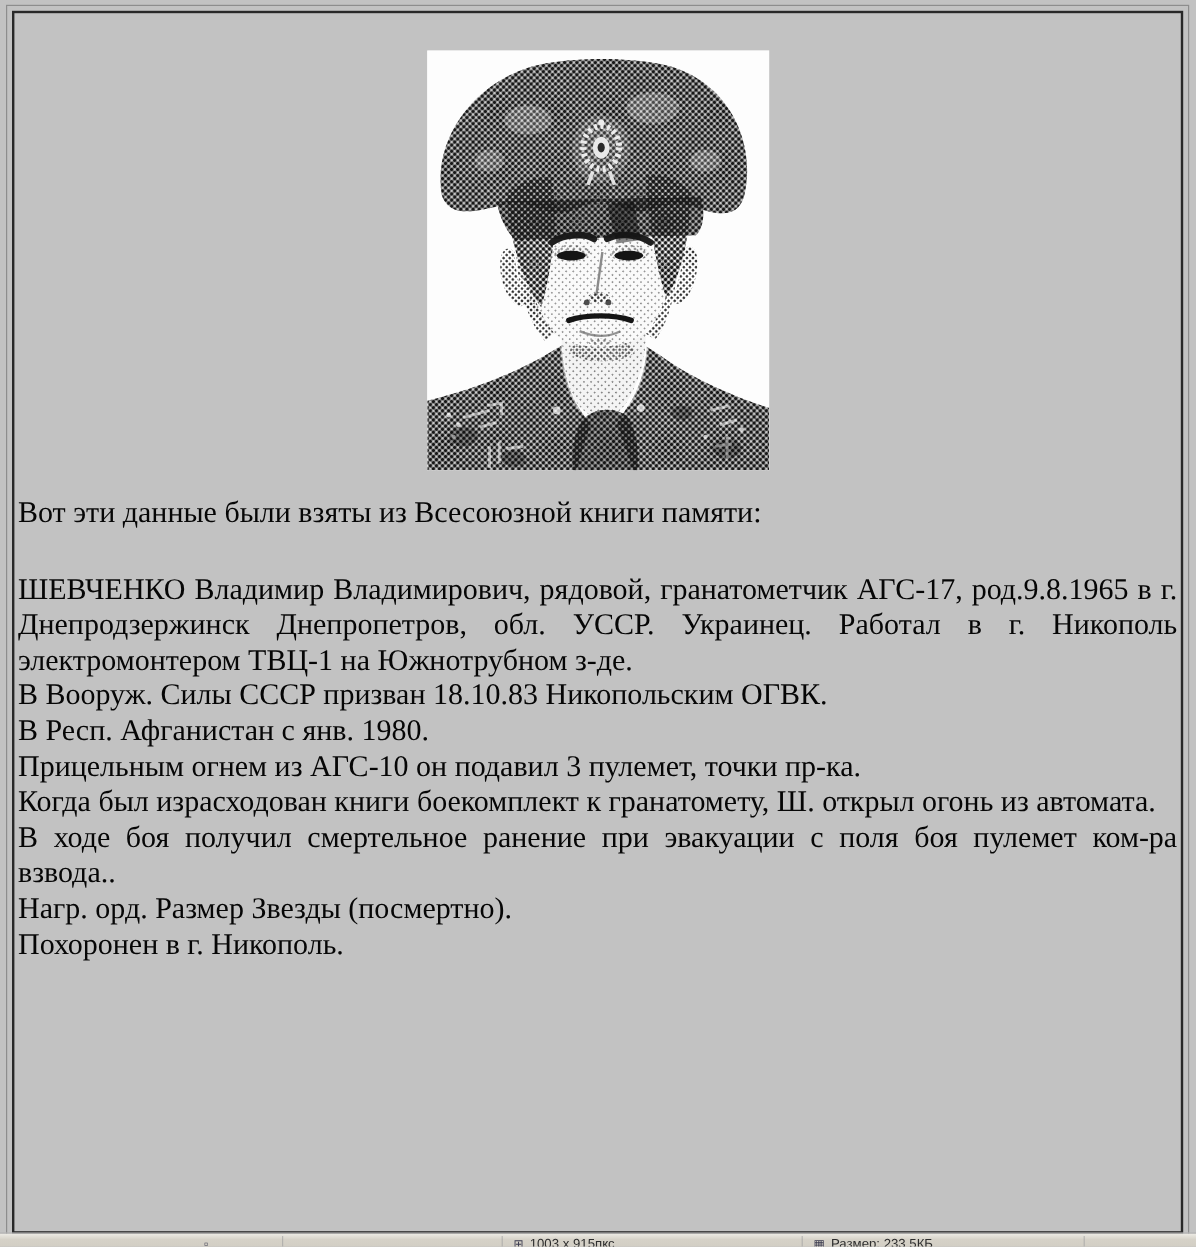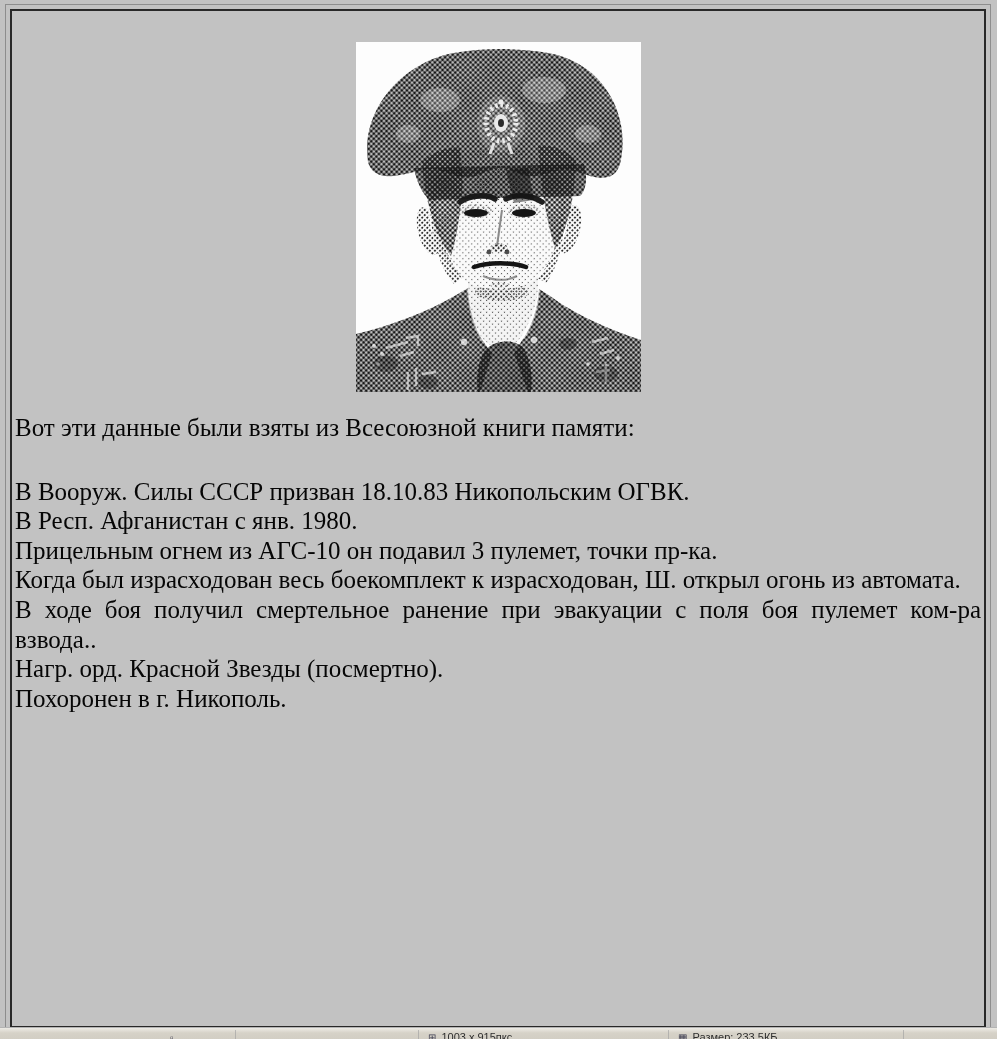--- a/index.html
+++ b/index.html
@@ -180,26 +180,27 @@
         <ellipse cx="145" cy="81" rx="7" ry="9" fill="#e9e9e9"></ellipse>
         <ellipse cx="145" cy="81" rx="3" ry="4" fill="#2a2a2a"></ellipse>
         <path d="M138,101 L134,112" stroke="#ededed" stroke-width="3" opacity="0.9"></path>
         <path d="M152,101 L156,112" stroke="#ededed" stroke-width="3" opacity="0.9"></path>
         <circle cx="145" cy="60" r="2.5" fill="#ededed"></circle>
       </svg>
     </div>
 
     <div class="text">
       <p class="intro">Вот эти данные были взяты из Всесоюзной книги памяти:</p>
+      <p>ШЕВЧЕНКО Владимир Владимирович, рядовой, гранатометчик АГС-17, род.9.8.1965 в г. Днепродзержинск Днепропетров, обл. УССР. Украинец. Работал в г. Никополь электромонтером ТВЦ-1 на Южнотрубном з-де.</p>
       <p>В Вооруж. Силы СССР призван 18.10.83 Никопольским ОГВК.</p>
       <p>В Респ. Афганистан с янв. 1980.</p>
       <p>Прицельным огнем из АГС-10 он подавил 3 пулемет, точки пр-ка.</p>
-      <p>Когда был израсходован весь боекомплект к израсходован, Ш. открыл огонь из автомата.</p>
+      <p>Когда был израсходован книги боекомплект к гранатомету, Ш. открыл огонь из автомата.</p>
       <p>В ходе боя получил смертельное ранение при эвакуации с поля боя пулемет ком-ра взвода..</p>
-      <p>Нагр. орд. Красной Звезды (посмертно).</p>
+      <p>Нагр. орд. Размер Звезды (посмертно).</p>
       <p>Похоронен в г. Никополь.</p>
     </div>
   </div>
 
   <div class="statusbar">
     <div class="sb-divider" style="left:235px;"></div>
     <div class="sb-divider" style="left:418px;"></div>
     <div class="sb-divider" style="left:668px;"></div>
     <div class="sb-divider" style="left:903px;"></div>
 

